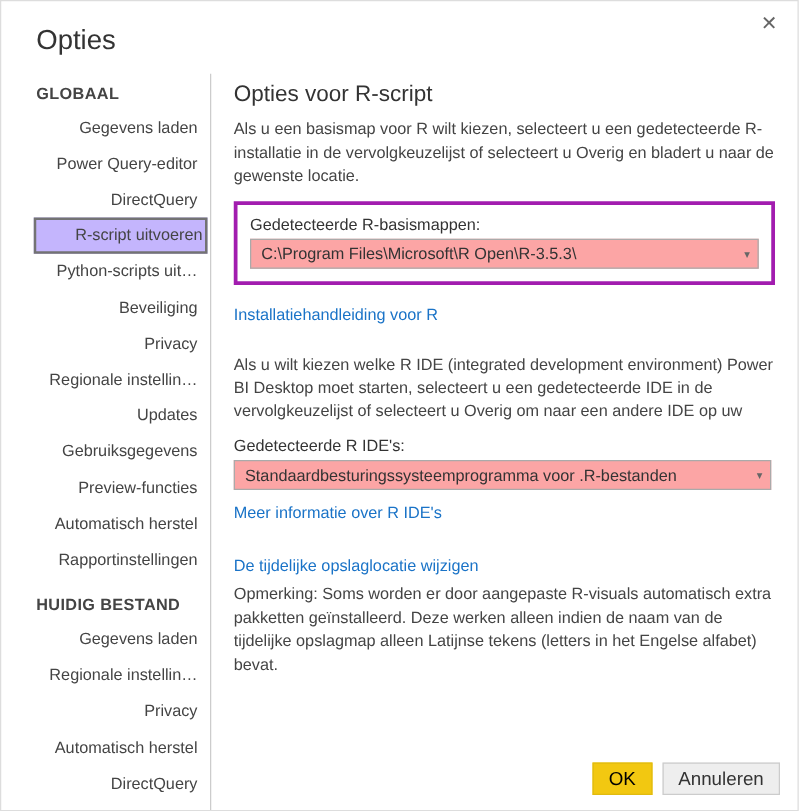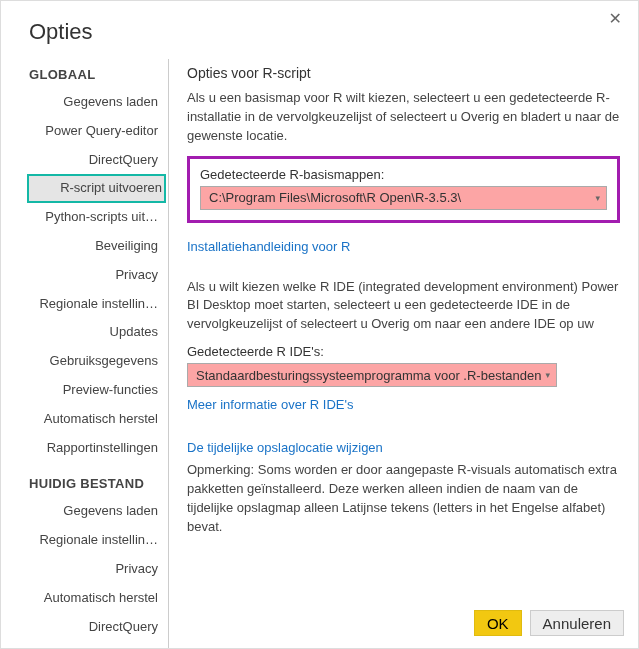--- a/index.html
+++ b/index.html
@@ -54,32 +54,32 @@
     padding: 4px 4px 4px 8px;
     margin-left: -2px;
     cursor: pointer;
     white-space: nowrap;
     overflow: hidden;
     text-overflow: ellipsis;
     line-height: 1.6;
     text-align: right;
   }
   .nav-item.selected {
-    background: #e5e5e5;
-    border: 2px solid #14b8a6;
+    background: #c4b5fd;
+    border: 2px solid #737373;
     font-weight: 400;
     padding: 2px 2px 2px 6px;
     margin-right: -4px;
   }
   .main {
     flex: 1;
     padding: 0 18px 0 18px;
   }
   .panel-title {
-    font-size: 14px;
+    font-size: 18px;
     font-weight: 400;
     color: #333;
     margin: 6px 0 8px 0;
   }
   .desc {
     font-size: 13px;
     color: #444;
     line-height: 1.45;
     margin-bottom: 10px;
   }
@@ -192,21 +192,21 @@
         <span>C:\Program Files\Microsoft\R Open\R-3.5.3\</span>
         <span class="caret">▾</span>
       </div>
     </div>
 
     <a class="link">Installatiehandleiding voor R</a>
 
     <div class="desc section-gap">Als u wilt kiezen welke R IDE (integrated development environment) Power BI Desktop moet starten, selecteert u een gedetecteerde IDE in de vervolgkeuzelijst of selecteert u Overig om naar een andere IDE op uw</div>
 
     <div class="field-label">Gedetecteerde R IDE's:</div>
-    <div class="dropdown" style="width:370px">
+    <div class="dropdown" style="width:430px">
       <span>Standaardbesturingssysteemprogramma voor .R-bestanden</span>
       <span class="caret">▾</span>
     </div>
 
     <a class="link" style="margin-top:10px">Meer informatie over R IDE's</a>
 
     <div class="section-gap"></div>
     <a class="link" style="margin-bottom:2px">De tijdelijke opslaglocatie wijzigen</a>
     <div class="note">Opmerking: Soms worden er door aangepaste R-visuals automatisch extra pakketten geïnstalleerd. Deze werken alleen indien de naam van de tijdelijke opslagmap alleen Latijnse tekens (letters in het Engelse alfabet) bevat.</div>
   </div>

